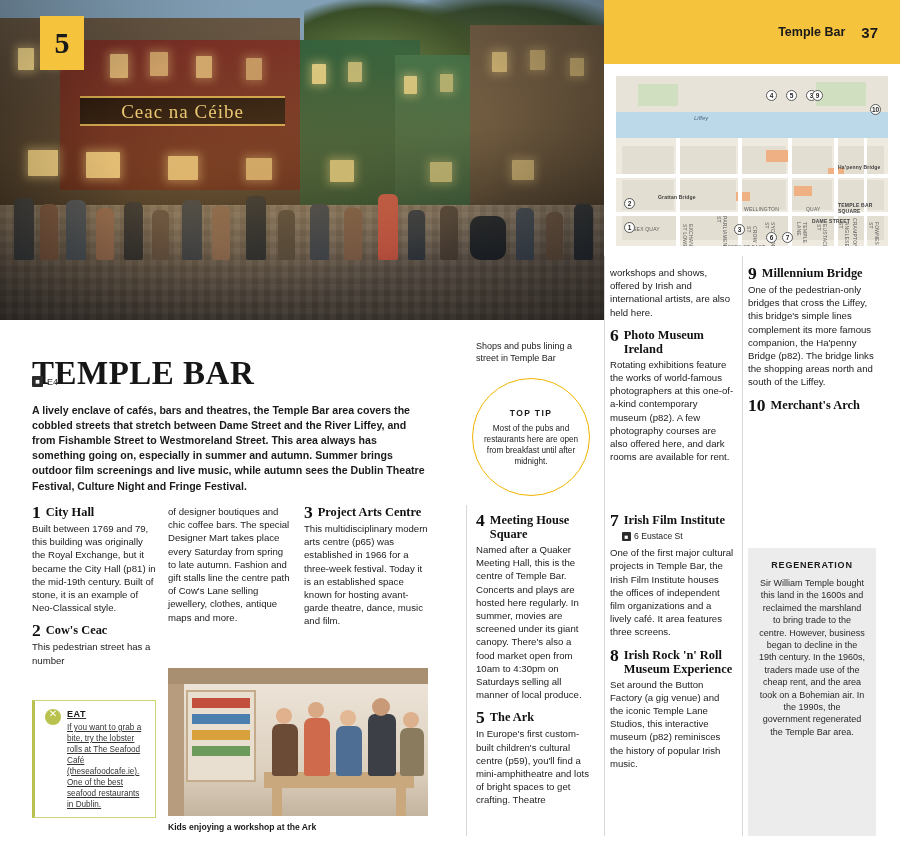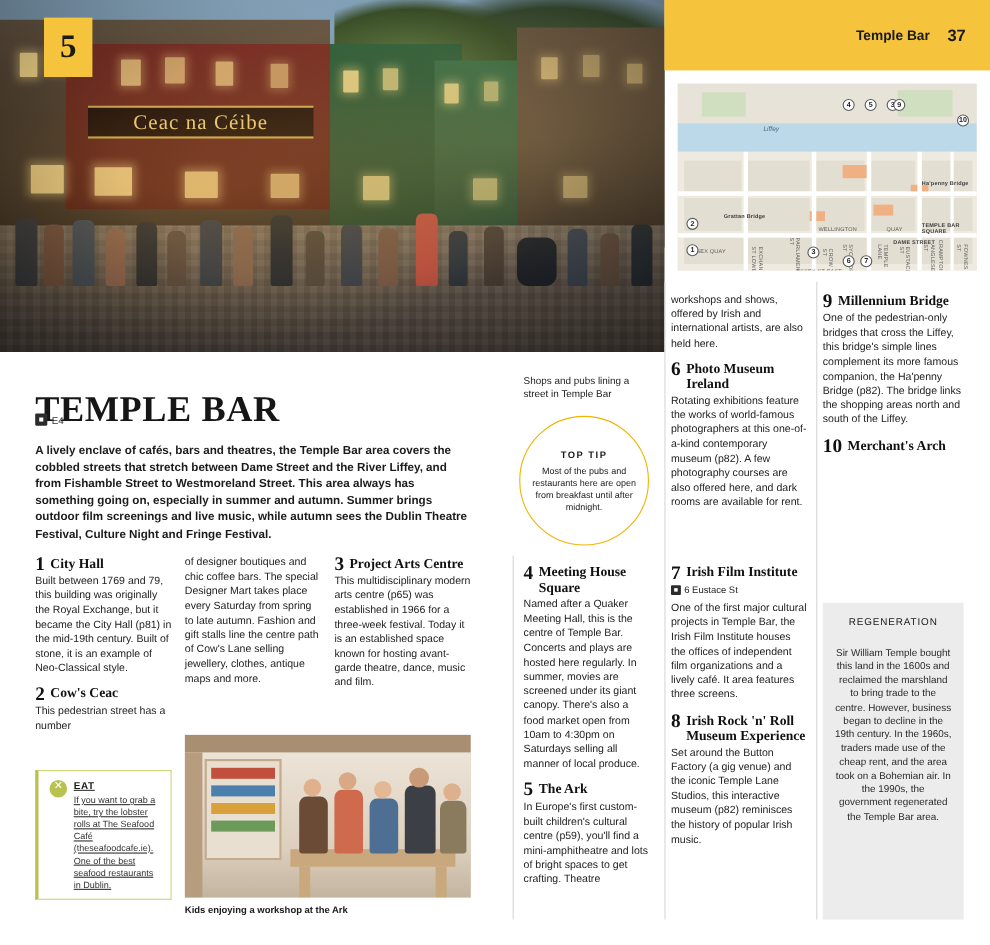--- a/index.html
+++ b/index.html
@@ -166,21 +166,21 @@
     font-family:"Liberation Serif", serif;
     font-weight:bold; font-size:12.4px; color:#111;
     margin:0 0 2px 0; line-height:14px;
     display:flex; gap:5px; align-items:flex-start;
   }
   .entry-num {
     font-family:"Liberation Serif", serif;
     font-weight:bold; font-size:17.5px; line-height:15px; color:#111;
   }
 
-  .addr { font-size:8.6px; display:flex; align-items:center; gap:3px; margin:0 0 3px 0; }
+  .addr { font-size:8.6px; display:flex; align-items:center; gap:3px; margin:0 0 3px 12px; }
   .addr .gr-box { width:9px; height:9px; font-size:6.5px; line-height:9px; }
 
   
   #c1 { left:32px;  top:505px; width:124px; }
   #c2 { left:168px; top:505px; width:124px; }
   #c3 { left:304px; top:505px; width:124px; }
   #c4 { left:476px; top:513px; width:116px; }
   #c5 { left:610px; top:266px; width:124px; }
   #c6 { left:610px; top:513px; width:124px; }
   #c7 { left:748px; top:266px; width:128px; }
@@ -230,21 +230,21 @@
   .ark-caption {
     position:absolute; left:168px; top:822px; width:270px;
     font-size:8.6px; font-weight:bold; color:#1a1a1a;
   }
 
   
   .regen {
     position:absolute; left:748px; top:548px; width:128px; height:288px;
     background:#ececec; padding:12px 11px; text-align:center;
   }
-  .regen-title { font-size:9px; font-weight:normal; letter-spacing:.8px; margin-bottom:17px; color:#1a1a1a;}
+  .regen-title { font-size:9px; font-weight:bold; letter-spacing:.8px; margin-bottom:7px; color:#1a1a1a;}
   .regen-body  { font-size:9px; line-height:12.4px; color:#2a2a2a; }
 
   .divider {
     position:absolute; background:#d8d8d8;
   }
 </style>
 </head>
 <body>
 
 <div class="page">

